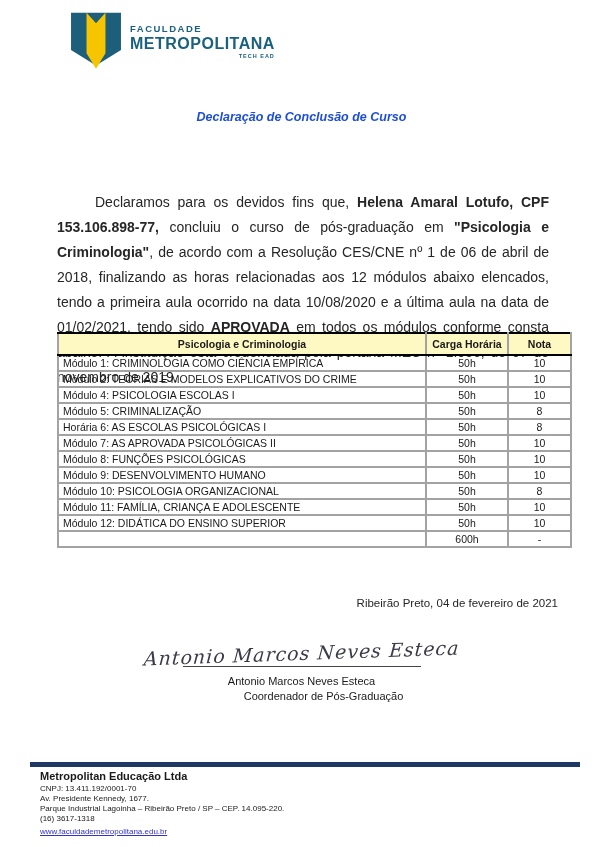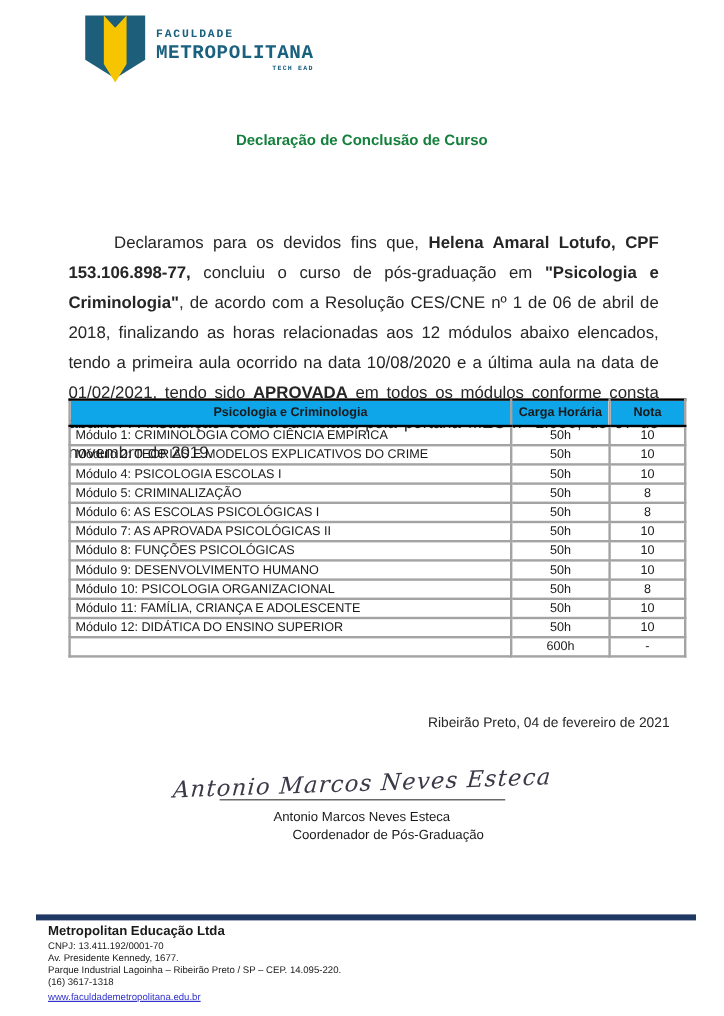--- a/index.html
+++ b/index.html
@@ -7,47 +7,47 @@
     position:relative;
     width:603px;height:847px;
     background:#ffffff;
     font-family:"Liberation Sans", sans-serif;
     color:#1f1f1f;
     overflow:hidden;
   }
   
   .logo{position:absolute;top:12px;left:70px;display:flex;align-items:flex-start;}
   .logo-mark{width:52px;height:62px;flex:0 0 auto;}
-  .logo-text{margin-left:8px;margin-top:12px;line-height:1;font-family:Liberation Mono, monospace;}
+  .logo-text{margin-left:8px;margin-top:12px;line-height:1;}
   .logo-line1{font-size:9.5px;font-weight:bold;color:#1a607f;letter-spacing:1.5px;}
   .logo-line2{font-size:16px;font-weight:bold;color:#1a607f;letter-spacing:0.5px;margin-top:2px;}
   .logo-tagline{font-size:5.5px;font-weight:bold;color:#1a607f;text-align:right;letter-spacing:1px;margin-top:2px;}
   
   .doc-title{
     position:absolute;top:110px;left:0;width:100%;
-    text-align:center;font-weight:bold;font-size:12.5px;color:#15803d;
+    text-align:center;font-weight:bold;font-size:12.5px;color:#1d4ed8;font-style:italic;
   }
   
   .declaration{
     position:absolute;top:176px;left:57px;width:492px;
     font-size:14px;line-height:25px;text-align:justify;
     text-indent:38px;color:#262626;
   }
   
   .modules-table{
     position:absolute;top:332px;left:57px;
     border-collapse:collapse;table-layout:fixed;width:513px;
     font-size:10.5px;color:#1a1a1a;
   }
   .modules-table th,.modules-table td{
     border:2px solid #a3a3a3;padding:0 4px;height:14px;
     overflow:hidden;white-space:nowrap;
   }
   .modules-table thead th{
-    background:#0ea5e9;font-weight:bold;text-align:center;
+    background:#fef9c3;font-weight:bold;text-align:center;
     border-top:2px solid #000;border-bottom:2px solid #000;height:20px;
   }
   .modules-table td.c{text-align:center;}
   .modules-table tr.total td:nth-child(2){font-weight:normal;}
   .col-module{width:368px;}
   .col-hours{width:82px;}
   .col-grade{width:63px;}
   
   .date-line{
     position:absolute;top:597px;left:0;width:558px;
@@ -127,21 +127,21 @@
           <td>Módulo 4: PSICOLOGIA ESCOLAS I</td>
           <td class="c">50h</td>
           <td class="c">10</td>
         </tr>
         <tr>
           <td>Módulo 5: CRIMINALIZAÇÃO</td>
           <td class="c">50h</td>
           <td class="c">8</td>
         </tr>
         <tr>
-          <td>Módulo 6: AS ESCOLAS PSICOLÓGICAS I</td>
+          <td>Horária 6: AS ESCOLAS PSICOLÓGICAS I</td>
           <td class="c">50h</td>
           <td class="c">8</td>
         </tr>
         <tr>
           <td>Módulo 7: AS APROVADA PSICOLÓGICAS II</td>
           <td class="c">50h</td>
           <td class="c">10</td>
         </tr>
         <tr>
           <td>Módulo 8: FUNÇÕES PSICOLÓGICAS</td>

